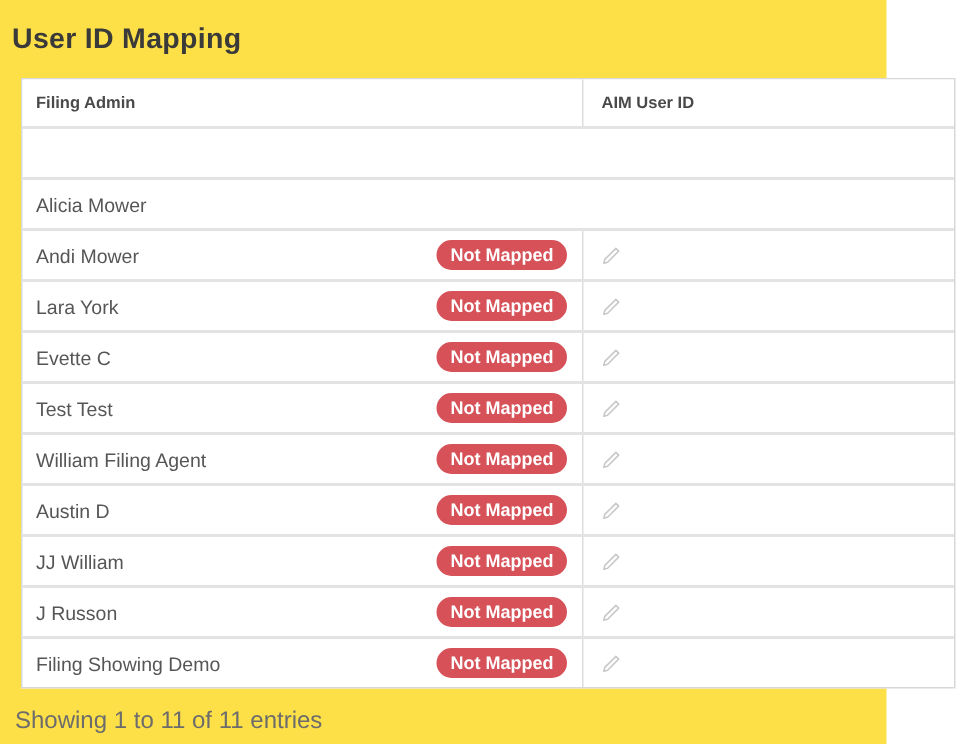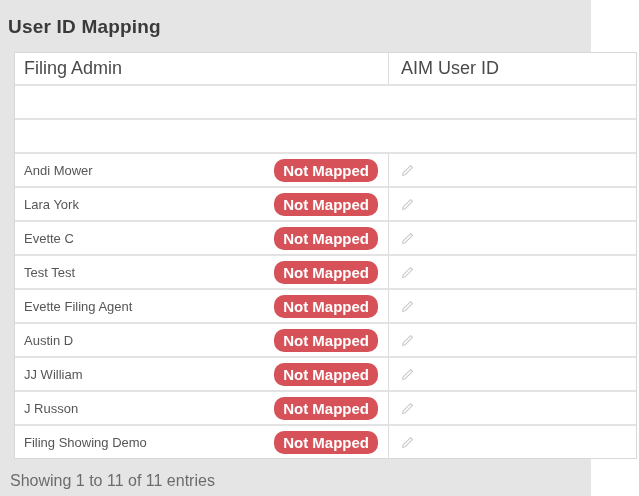--- a/index.html
+++ b/index.html
@@ -5,39 +5,39 @@
   * { box-sizing: border-box; margin: 0; padding: 0; }
   html, body { width: 639px; height: 496px; }
   body {
     font-family: "Liberation Sans", sans-serif;
     background: #ffffff;
     overflow: hidden;
   }
   .page {
     width: 591px;
     height: 496px;
-    background: #e5e5e5;
+    background: #fde047;
   }
   .page-title {
     font-size: 19px;
     font-weight: 700;
     color: #3a3a3a;
     padding: 16px 0 0 8px;
     letter-spacing: 0.2px;
   }
   .table-wrap {
     margin: 14px 0 0 14px;
     width: 623px;
     background: #ffffff;
     border: 1px solid #d8d8d8;
   }
   .thead { display: flex; height: 31px; background: #ffffff; }
   .th {
-    font-size: 18px;
-    font-weight: 400;
+    font-size: 11px;
+    font-weight: 700;
     color: #4a4a4a;
     display: flex;
     align-items: center;
   }
   .col1 { width: 373px; padding-left: 9px; }
   .col2 { flex: 1; border-left: 1px solid #dddddd; padding-left: 12px; }
   .tr {
     display: flex;
     height: 34px;
     border-top: 2px solid #e3e3e3;
@@ -45,21 +45,21 @@
   .td {
     display: flex;
     align-items: center;
     font-size: 13px;
     color: #565656;
   }
   .td.col1 { justify-content: space-between; padding-right: 10px; }
   .badge {
     background: #d65158;
     color: #ffffff;
-    font-size: 15px;
+    font-size: 12px;
     font-weight: 700;
     line-height: 1;
     padding: 4px 9px 4px 9px;
     border-radius: 10px;
     white-space: nowrap;
     text-align: center;
   }
   .badge:empty { display: none; }
   .pencil {
     display: inline-flex;
@@ -81,20 +81,24 @@
 
   <div class="table-wrap">
     <div class="thead">
       <div class="th col1">Filing Admin</div>
       <div class="th col2">AIM User ID</div>
     </div>
     <div id="tbody">
         <div class="tr">
   </div>
         <div class="tr">
+    <div class="td col1">
+      <span class="name">Alicia Mower</span>
+
+    </div>
   </div>
         <div class="tr">
     <div class="td col1">
       <span class="name">Andi Mower</span>
       <span class="badge" style="background: rgb(214, 81, 88); color: rgb(255, 255, 255);">Not Mapped</span>
     </div>
     <div class="td col2">
       <span class="pencil">
         <svg width="13" height="13" viewBox="0 0 16 16">
           <path d="M11.8 1.9 L14.1 4.2 L5.0 13.3 L1.9 14.1 L2.7 11.0 Z" fill="none" stroke="#c8c8c8" stroke-width="1.3" stroke-linejoin="round"></path>
@@ -140,21 +144,21 @@
       <span class="pencil">
         <svg width="13" height="13" viewBox="0 0 16 16">
           <path d="M11.8 1.9 L14.1 4.2 L5.0 13.3 L1.9 14.1 L2.7 11.0 Z" fill="none" stroke="#c8c8c8" stroke-width="1.3" stroke-linejoin="round"></path>
         </svg>
       </span>
       <span class="aim-id"></span>
     </div>
   </div>
         <div class="tr">
     <div class="td col1">
-      <span class="name">Evette Filing Agent</span>
+      <span class="name">William Filing Agent</span>
       <span class="badge" style="background: rgb(214, 81, 88); color: rgb(255, 255, 255);">Not Mapped</span>
     </div>
     <div class="td col2">
       <span class="pencil">
         <svg width="13" height="13" viewBox="0 0 16 16">
           <path d="M11.8 1.9 L14.1 4.2 L5.0 13.3 L1.9 14.1 L2.7 11.0 Z" fill="none" stroke="#c8c8c8" stroke-width="1.3" stroke-linejoin="round"></path>
         </svg>
       </span>
       <span class="aim-id"></span>
     </div>

